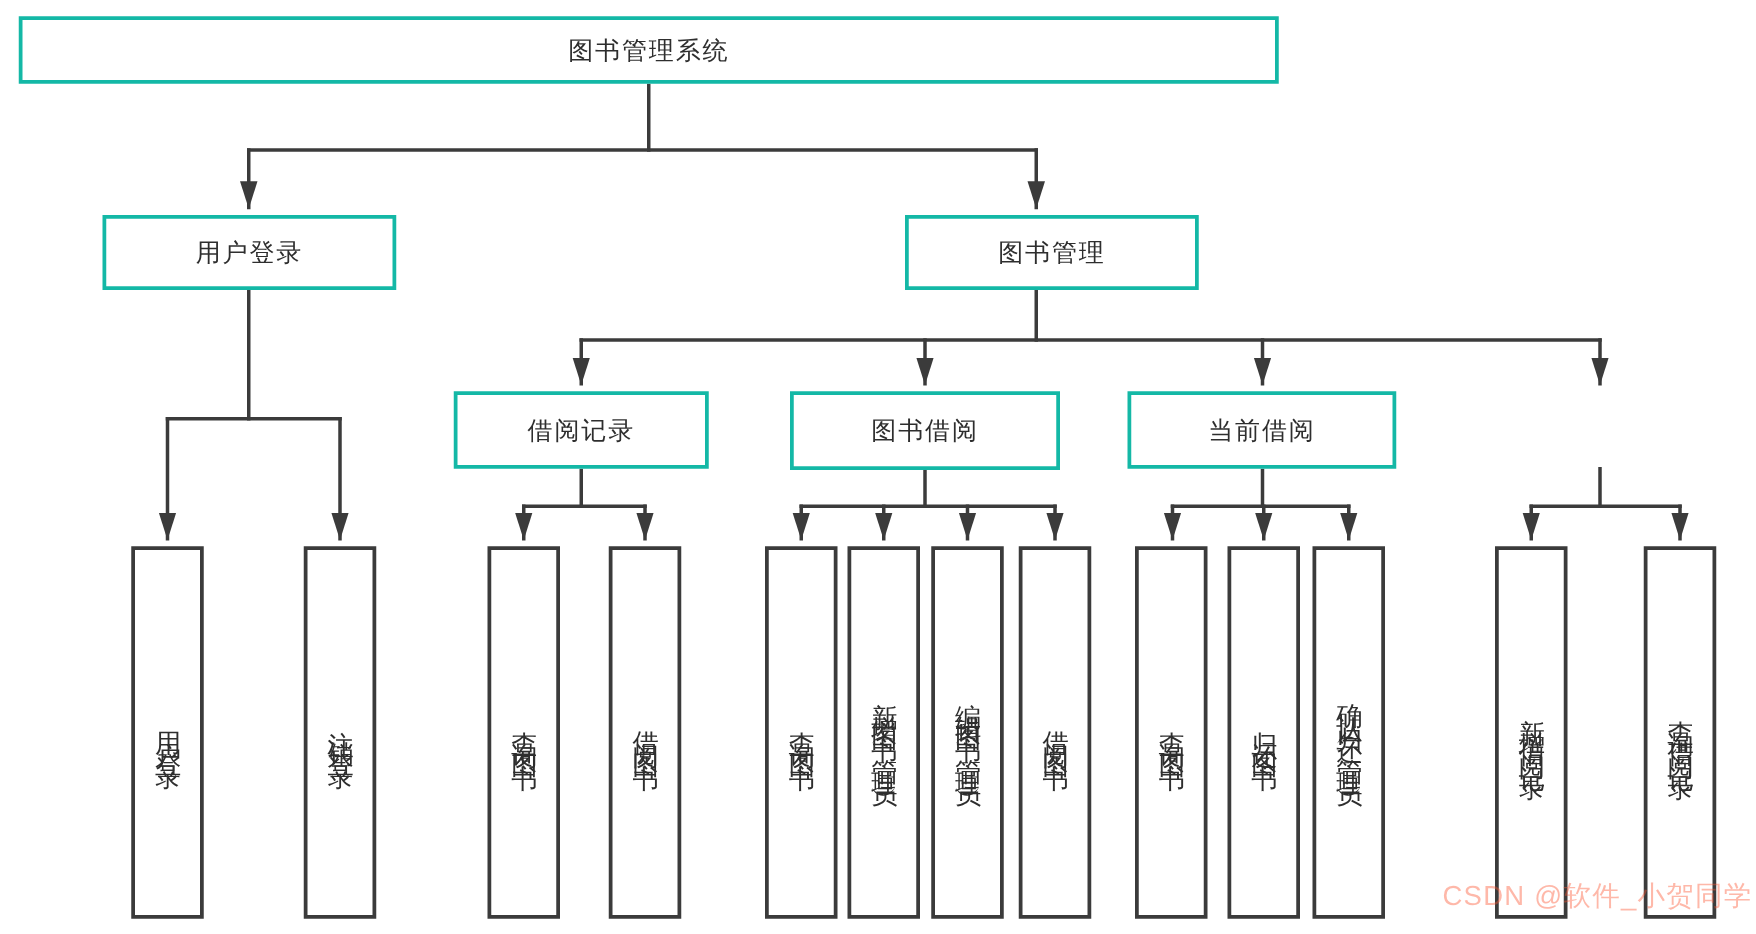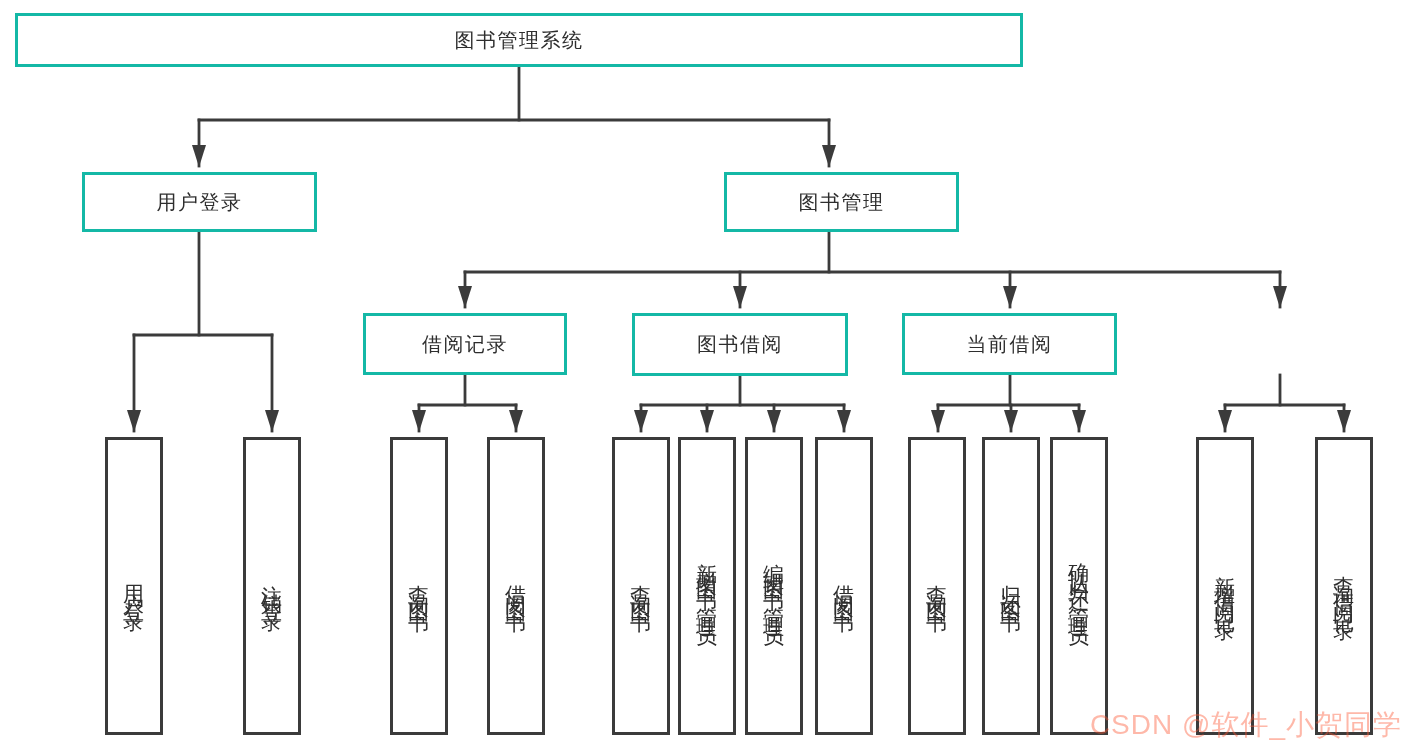--- a/index.html
+++ b/index.html
@@ -30,22 +30,22 @@
   .vbox .vtext{
     writing-mode:vertical-rl;
     text-orientation:mixed;
     font-size:21px;line-height:1;
     letter-spacing:9px;
     color:#2e2e2e;
     white-space:nowrap;
   }
   .watermark{
     position:absolute;
-    right:3px;bottom:3px;
-    font-size:28px;
+    right:3px;bottom:15px;
+    font-size:22px;
     color:rgba(252,85,49,0.42);
     letter-spacing:1px;
     pointer-events:none;
     margin-left:36px;
   }
 </style>
 </head>
 <body>
 
 <div id="canvas">

